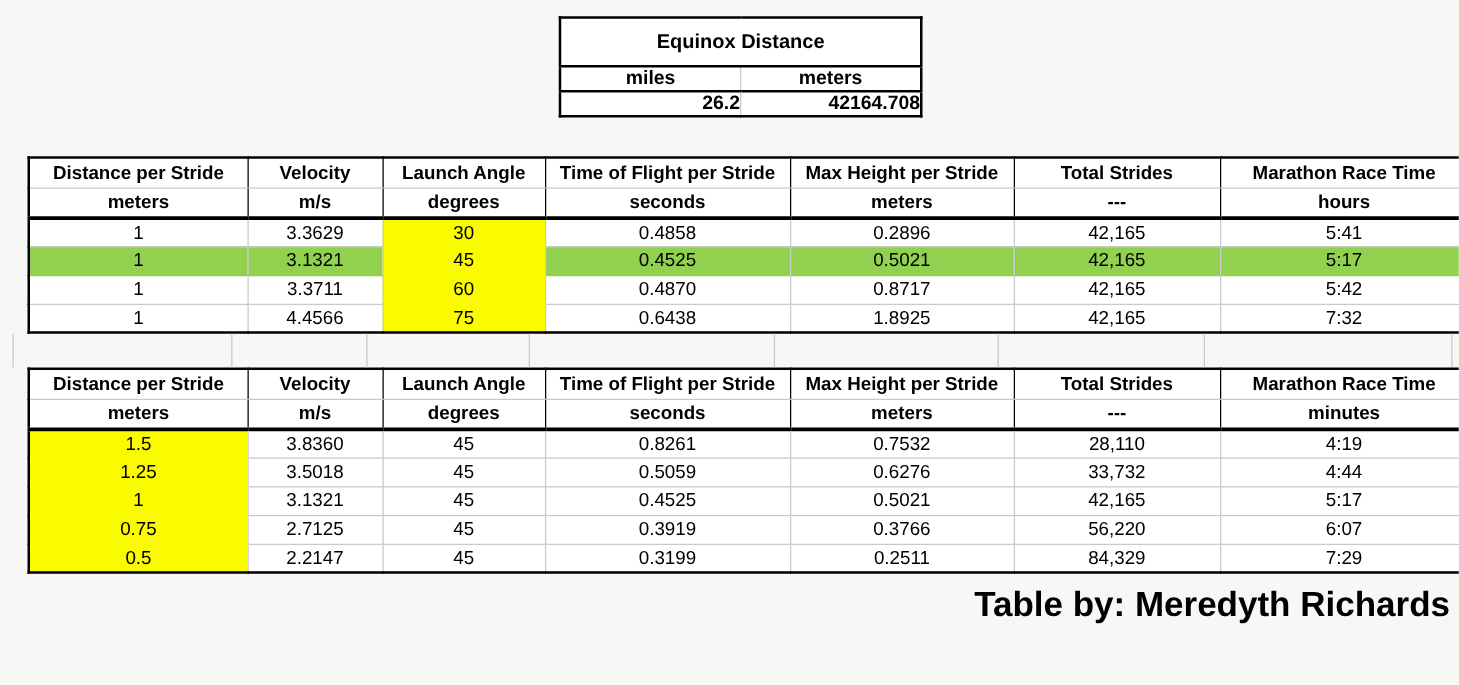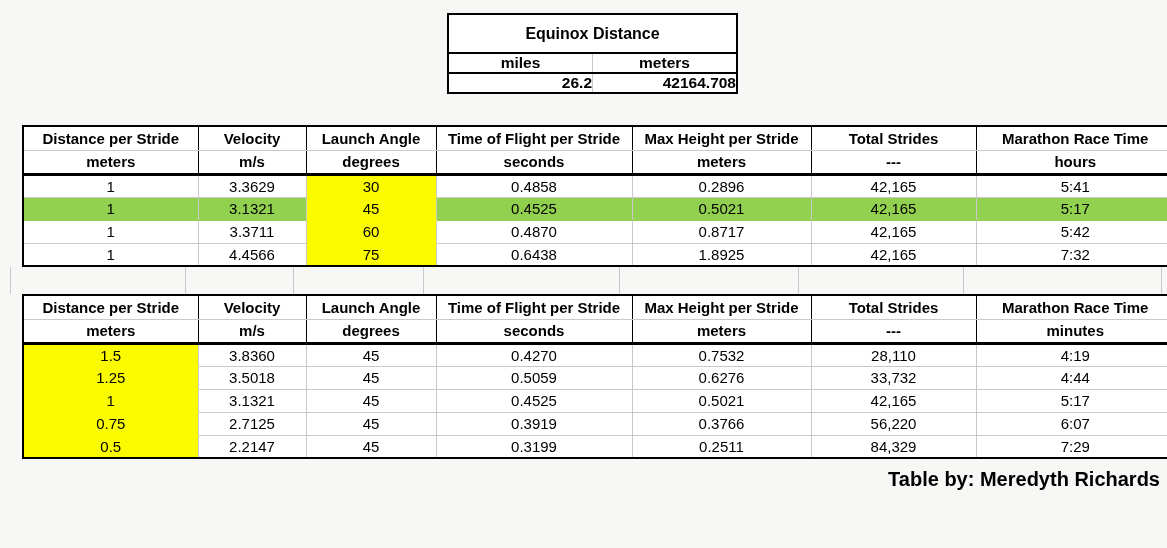--- a/index.html
+++ b/index.html
@@ -69,21 +69,21 @@
     grid-template-columns:175px 108px 130px 196px 179px 165px 199px;
     border-left:1px solid var(--grid-line);
     border-right:1px solid var(--grid-line);
   }
   .gaprow span{border-right:1px solid var(--grid-line);}
   .gaprow span:last-child{border-right:none;}
   
   .credit{
     margin:9px 7px 0 0;
     text-align:right;
-    font-size:20px;
+    font-size:28px;
     font-weight:bold;
   }
 </style>
 </head>
 <body>
 
 <table class="mini">
   <tbody>
       <tr class="mini-title-row">
     <td colspan="2" class="span2">Equinox Distance</td>
@@ -207,21 +207,21 @@
       <th>meters</th>
       <th>---</th>
       <th>minutes</th>
     </tr>
   </thead>
   <tbody>
     <tr>
       <td class="y">1.5</td>
       <td>3.8360</td>
       <td>45</td>
-      <td>0.4270</td>
+      <td>0.8261</td>
       <td>0.7532</td>
       <td>28,110</td>
       <td>4:19</td>
     </tr>
     <tr>
       <td class="y">1.25</td>
       <td>3.5018</td>
       <td>45</td>
       <td>0.5059</td>
       <td>0.6276</td>

